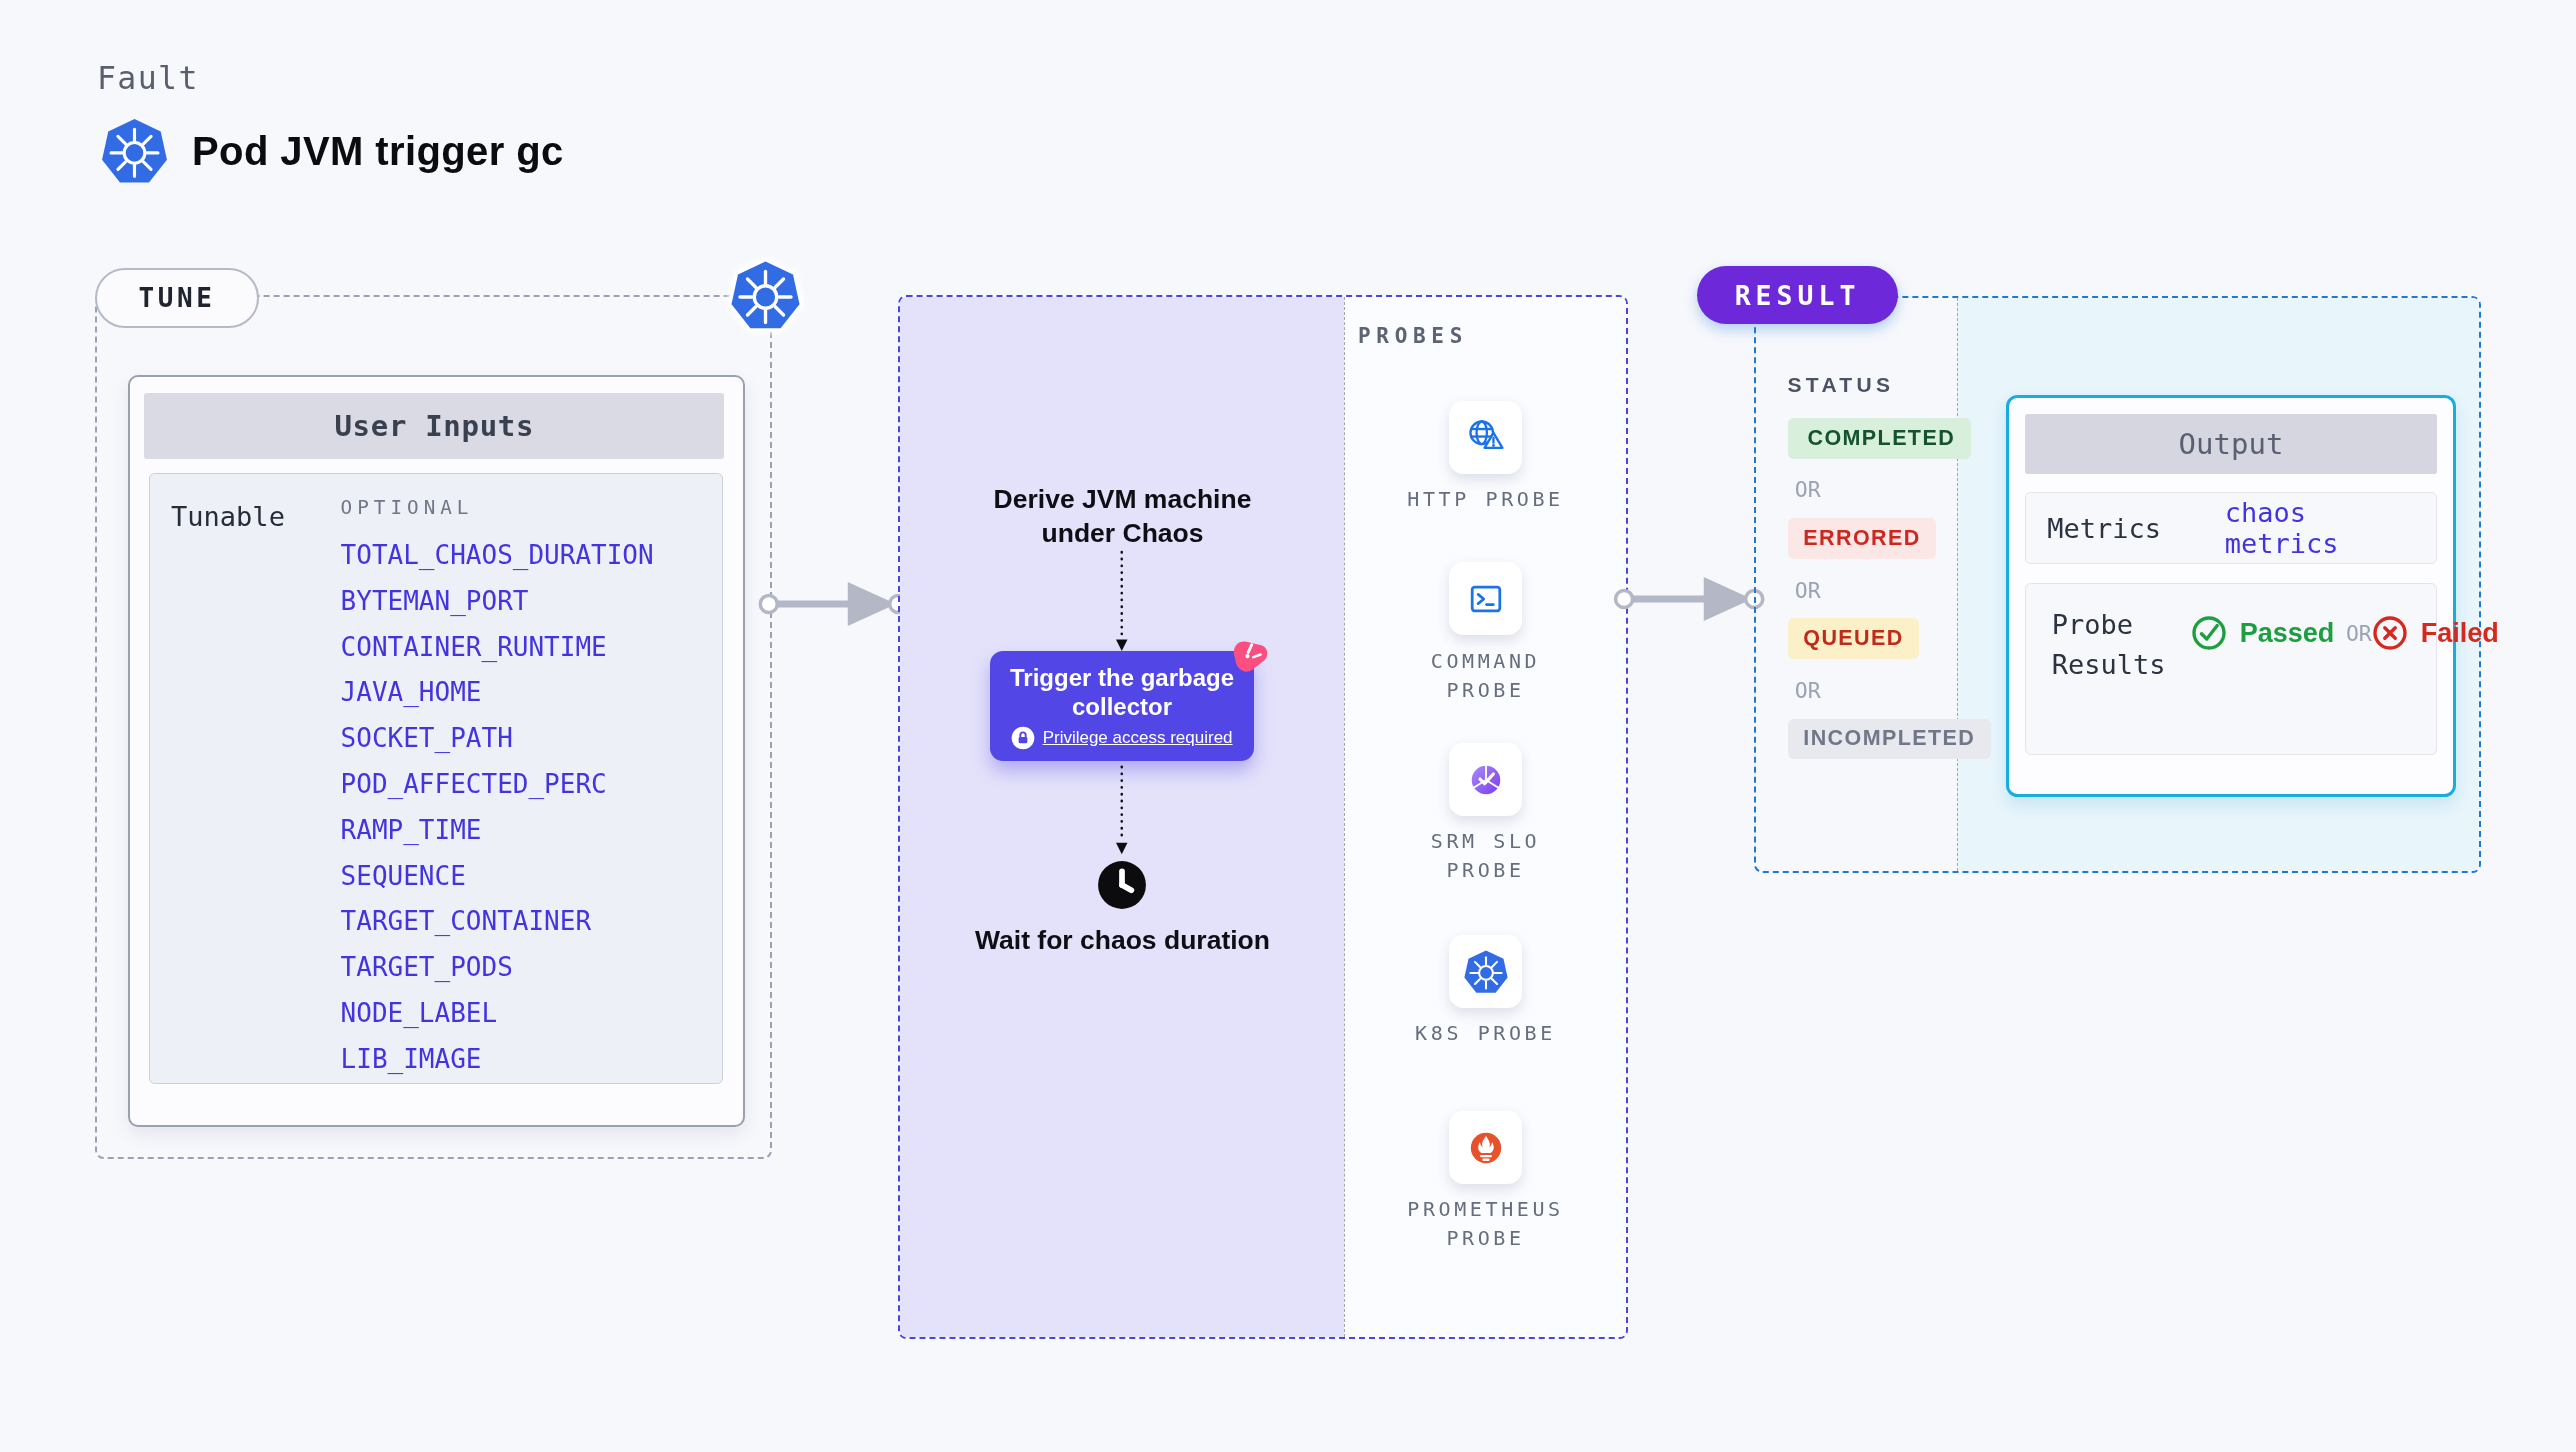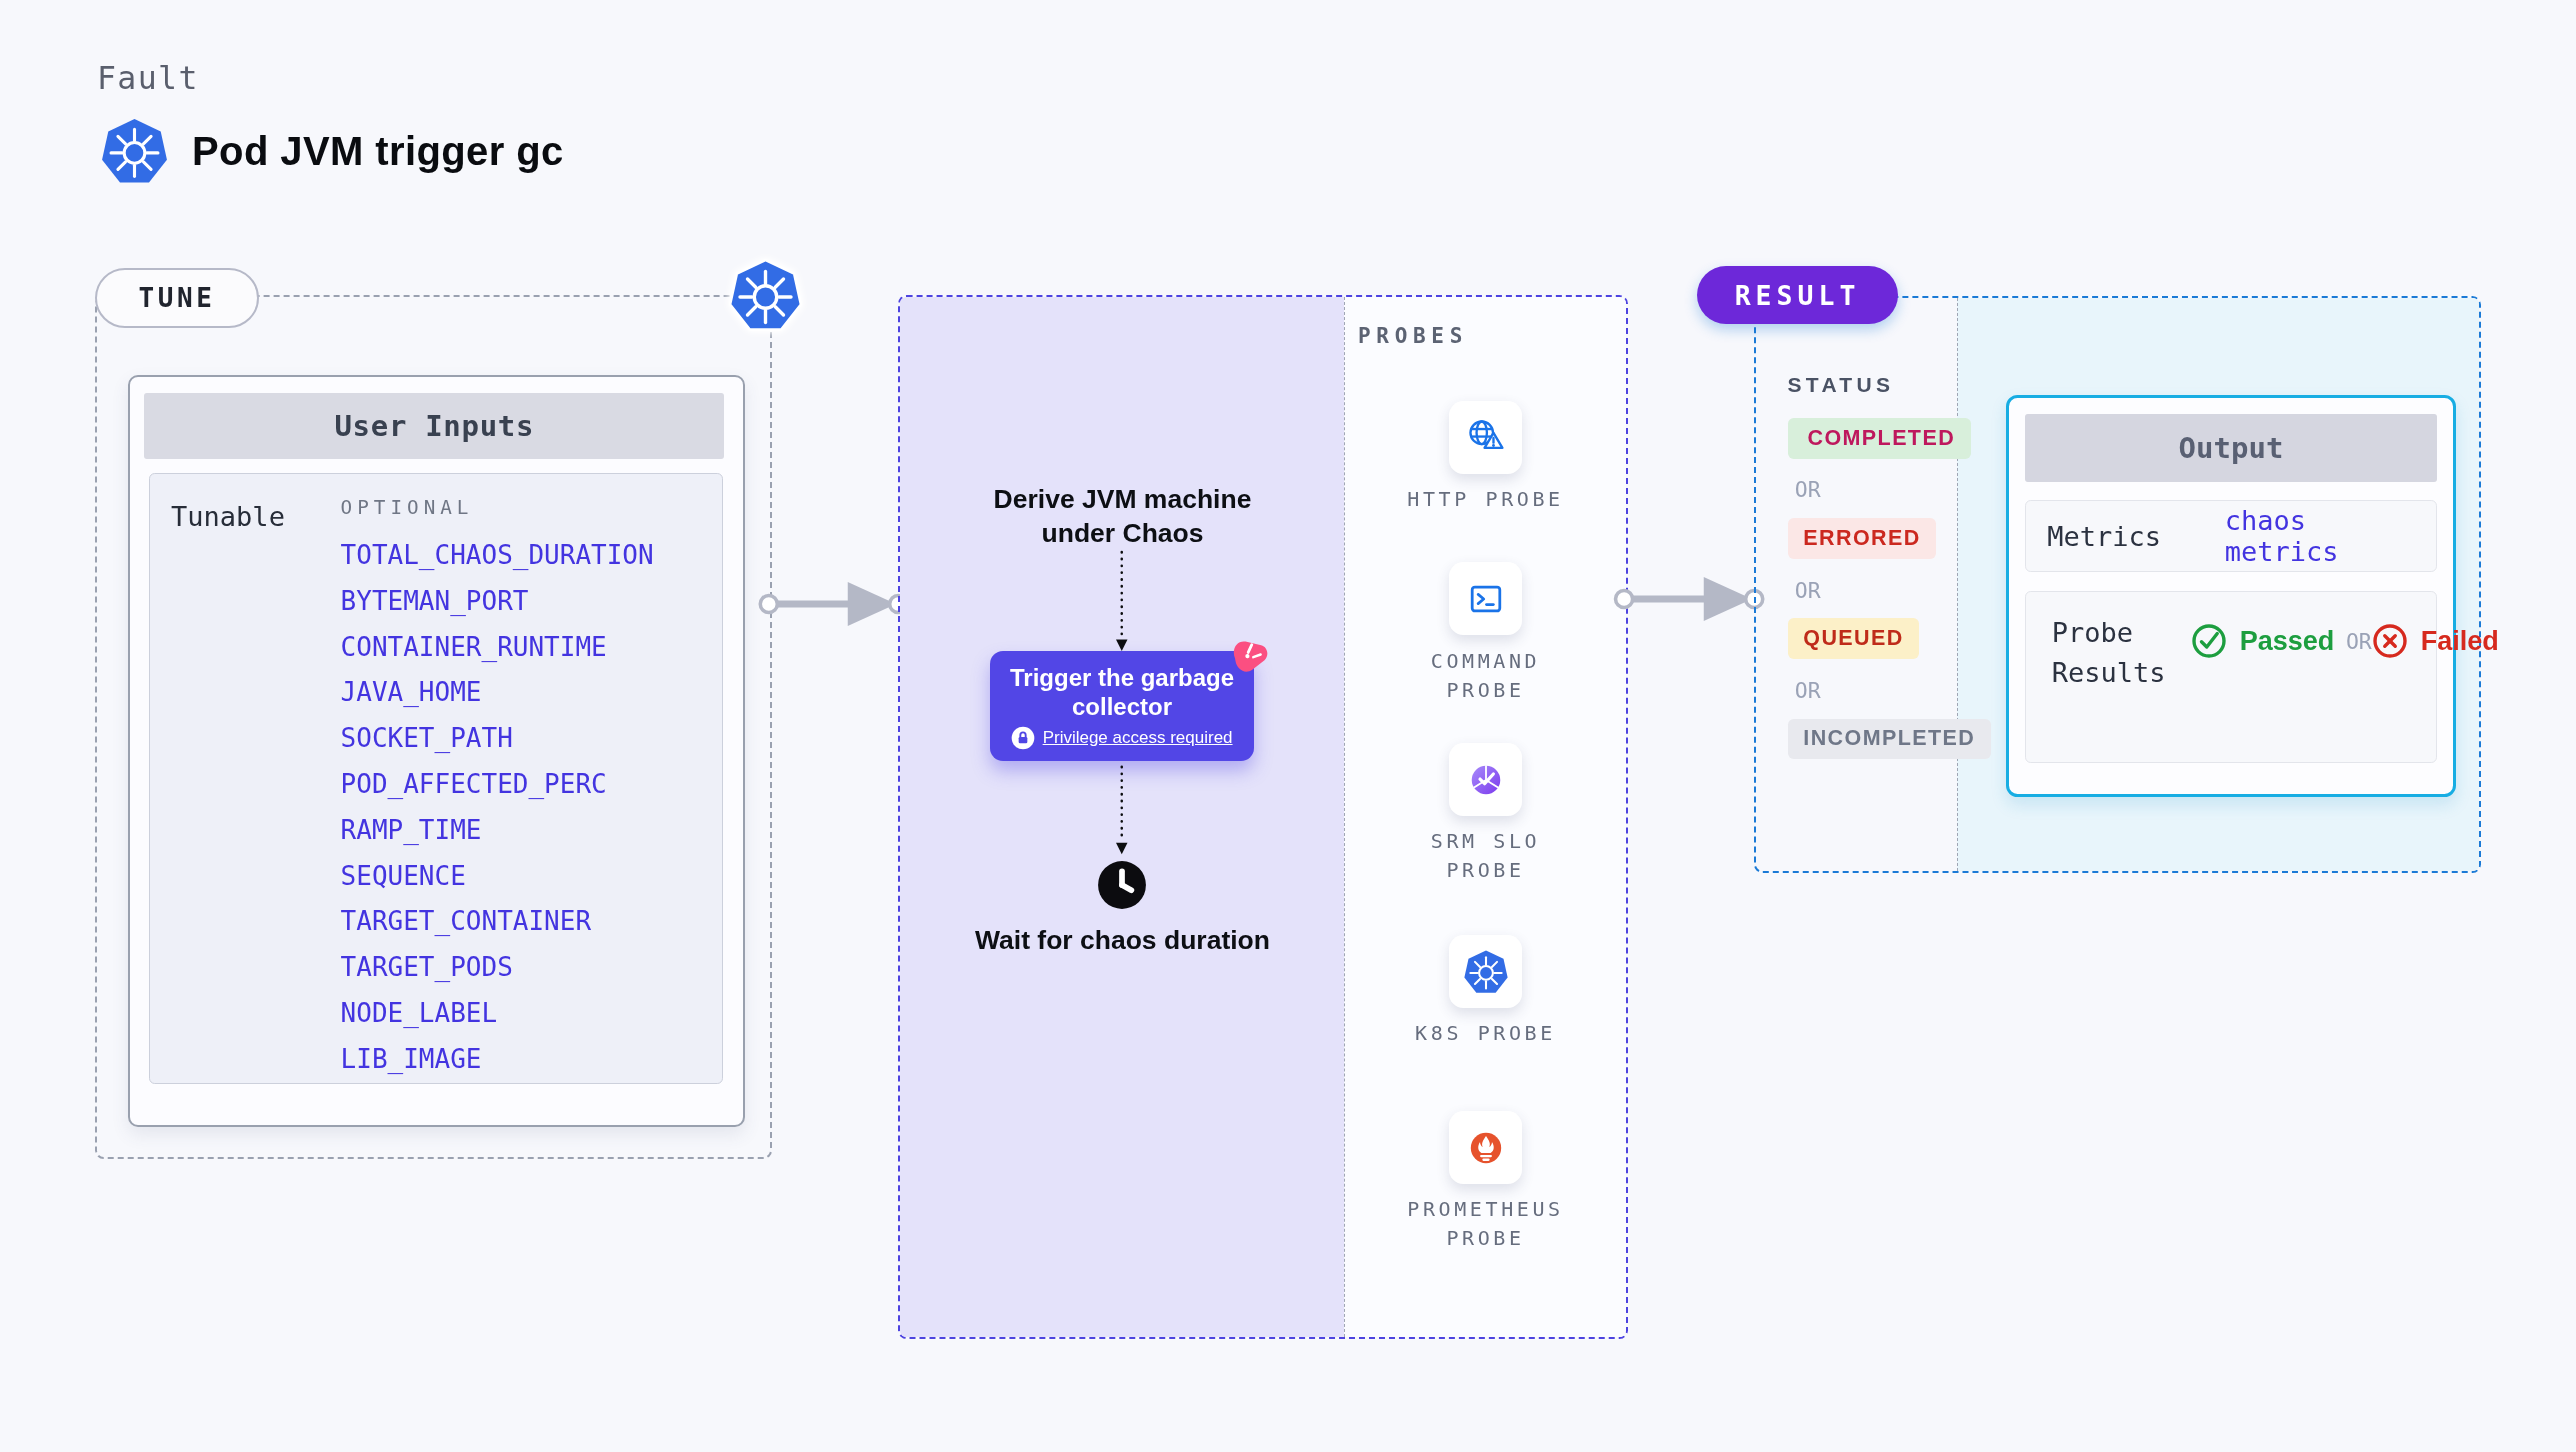--- a/index.html
+++ b/index.html
@@ -64,30 +64,30 @@
   .probe-name{left:496px;width:179px;text-align:center;font-size:20px;color:#666d7e;
               letter-spacing:3.6px;line-height:1.45;font-family:"DejaVu Sans Mono",monospace;}
 
   
   .result-box{left:1754px;top:296px;width:723px;height:573px;border:2.9px dashed #1b7ad6;border-radius:8.6px;}
   .result-right{position:absolute;left:201px;top:0;right:0;bottom:0;background:#e8f5fb;
                 border-left:1.4px dashed #a0a6b4;border-radius:0 5.7px 5.7px 0;}
   .status-label{left:31.5px;top:75px;font-size:21px;font-weight:bold;color:#4a5264;letter-spacing:4.3px;}
   .status-stack{left:31.5px;top:120px;display:flex;flex-direction:column;align-items:flex-start;}
   .status-badge{font-size:21.5px;font-weight:bold;letter-spacing:1.4px;padding:7.9px 15.8px;border-radius:5.7px;}
-  .st-completed{background:#d8efdb;color:#be185d;padding-left:20px;}
+  .st-completed{background:#d8efdb;color:#14532d;padding-left:20px;}
   .st-errored{background:#fbe7e6;color:#cb281f;margin-top:15.8px;}
   .st-queued{background:#fcf0c8;color:#bf2b1a;margin-top:15.8px;}
   .st-incompleted{background:#e8e9ee;color:#6f7788;margin-top:15.8px;}
   .or-lbl{font-family:"DejaVu Sans Mono",monospace;font-size:21.5px;color:#9aa2b6;margin:18.6px 0 0 7.2px;}
 
   .output-card{left:250px;top:97px;width:444px;height:396px;background:#fdfdff;border:3.6px solid #17ade3;
                border-radius:11.5px;box-shadow:0 7.2px 15.8px rgba(23,140,200,.15);}
-  .out-header{margin:15.8px 15.8px 0;height:68px;background:#d5d6e0;border-radius:2.9px;display:flex;
-              align-items:center;justify-content:center;font-size:29px;font-weight:700;color:#596073;}
+  .out-header{margin:15.8px 15.8px 0;height:60px;background:#d5d6e0;border-radius:2.9px;display:flex;
+              align-items:center;justify-content:center;font-size:29px;font-weight:400;color:#596073;}
   .out-row{margin:18.6px 15.8px 0;background:#f7f8fb;border:1.4px solid #e3e5eb;border-radius:5.7px;}
   .metrics-row{height:72px;display:flex;align-items:center;padding:0 21.5px;box-sizing:border-box;}
   .metrics-label{font-size:27px;color:#2b3240;width:165px;}
   .metrics-value{font-size:27px;color:#4334e0;margin-left:29px;}
   .probe-row{height:170px;position:relative;}
   .pr-label{position:absolute;left:26px;top:21.5px;width:136px;font-size:27px;color:#2b3240;line-height:1.45;}
   .pr-results{position:absolute;left:165px;top:23px;display:flex;flex-direction:row;}
   .res-line{display:flex;align-items:center;gap:13px;}
   .res-text-pass{font-size:27px;font-weight:bold;color:#1d9e3f;}
   .res-text-fail{font-size:27px;font-weight:bold;color:#d6291e;}

